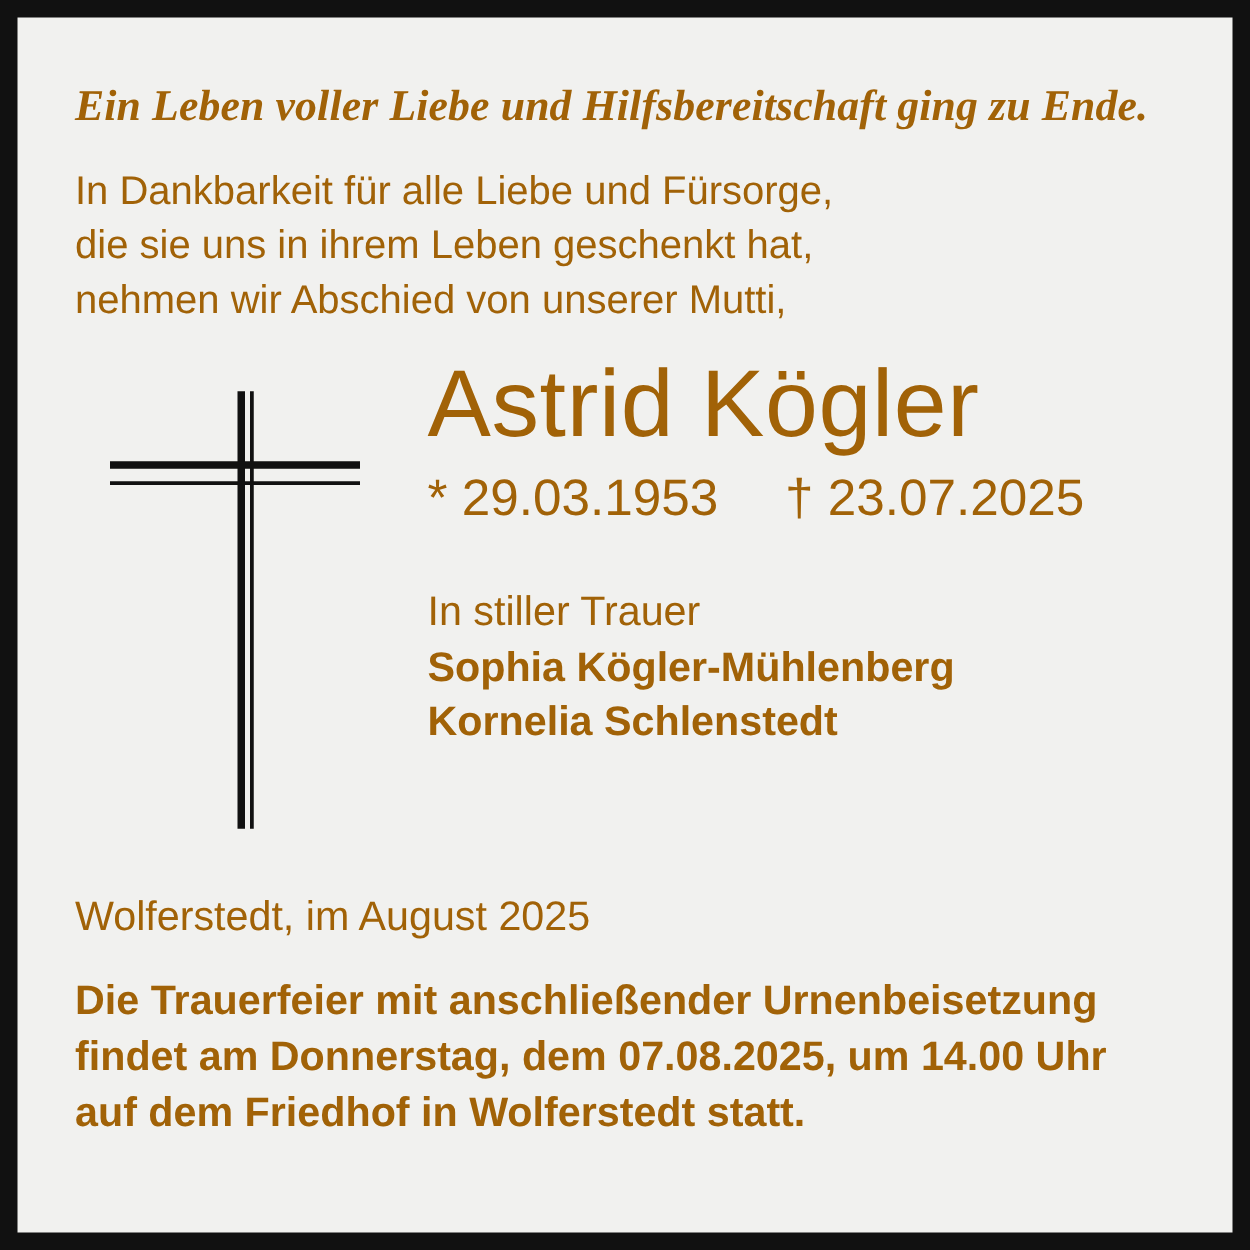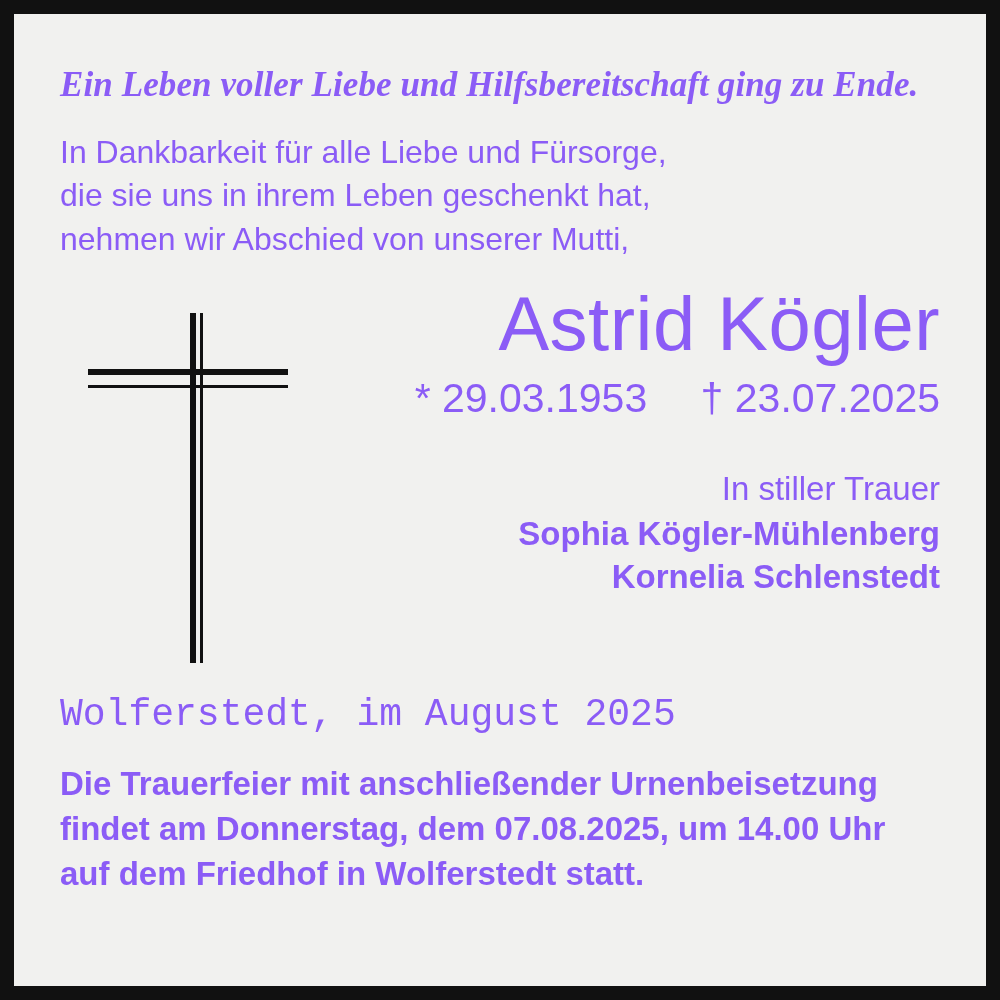--- a/index.html
+++ b/index.html
@@ -23,21 +23,21 @@
     overflow: hidden;
   }
   .inner {
     position: absolute;
     left: 0;
     top: 0;
     right: 0;
     bottom: 0;
     padding: 40px 46px 0 46px;
     box-sizing: border-box;
-    color: #8b5cf6;
+    color: #a16207;
   }
   .headline {
     font-family: "Liberation Serif", serif;
     font-weight: bold;
     font-style: italic;
     font-size: 35px;
     letter-spacing: 0.1px;
     line-height: 1.1;
     margin: 12px 0 0 0;
     white-space: nowrap;
@@ -90,21 +90,20 @@
   .cross .horiz2 {
     position: absolute;
     left: 0;
     top: 72px;
     width: 200px;
     height: 3px;
     background: #111111;
   }
   .name-col {
     margin-left: 282px;
-    text-align: right;
   }
   .deceased-name {
     font-size: 76px;
     font-weight: 400;
     line-height: 1.02;
     letter-spacing: 0.5px;
     white-space: nowrap;
   }
   .dates {
     margin-top: 12px;
@@ -118,24 +117,23 @@
     font-weight: 400;
   }
   .mourners {
     margin-top: 4px;
     font-size: 33px;
     font-weight: bold;
     line-height: 1.32;
   }
   .mourners div { white-space: nowrap; }
   .place-date {
-    margin-top: 18px;
-    font-size: 38px;
+    margin-top: 39px;
+    font-size: 33px;
     font-weight: 400;
-    font-family: Liberation Mono, monospace;
   }
   .ceremony {
     margin-top: 26px;
     font-size: 33px;
     font-weight: 400;
     line-height: 1.36;
   }
   .ceremony div { white-space: nowrap; font-weight: bold; }
 </style>
 </head>

